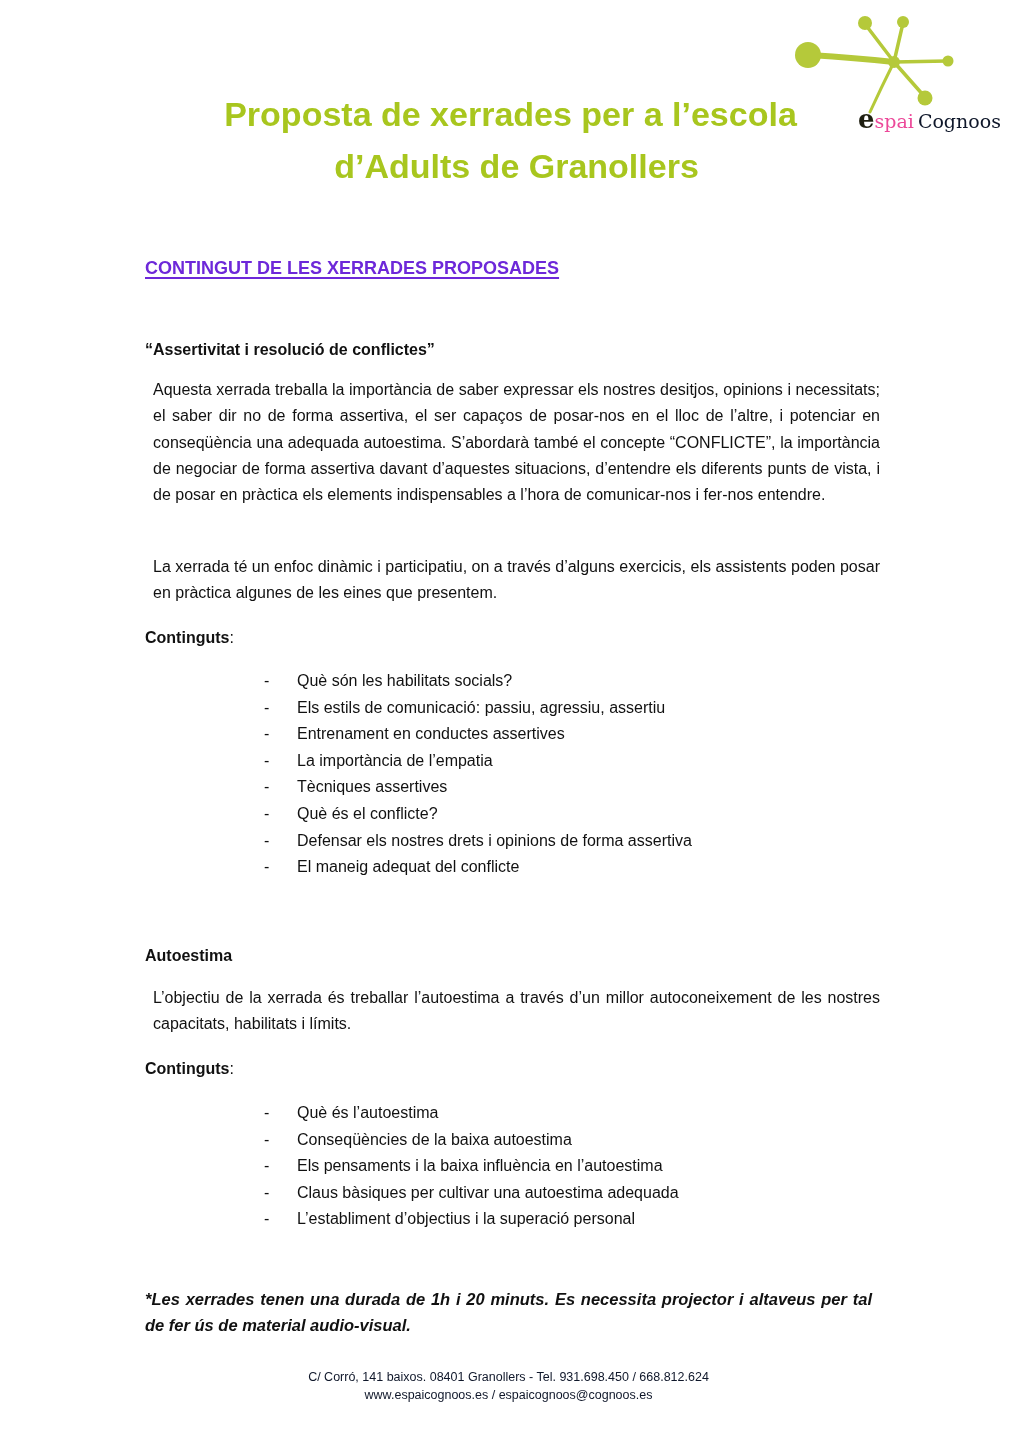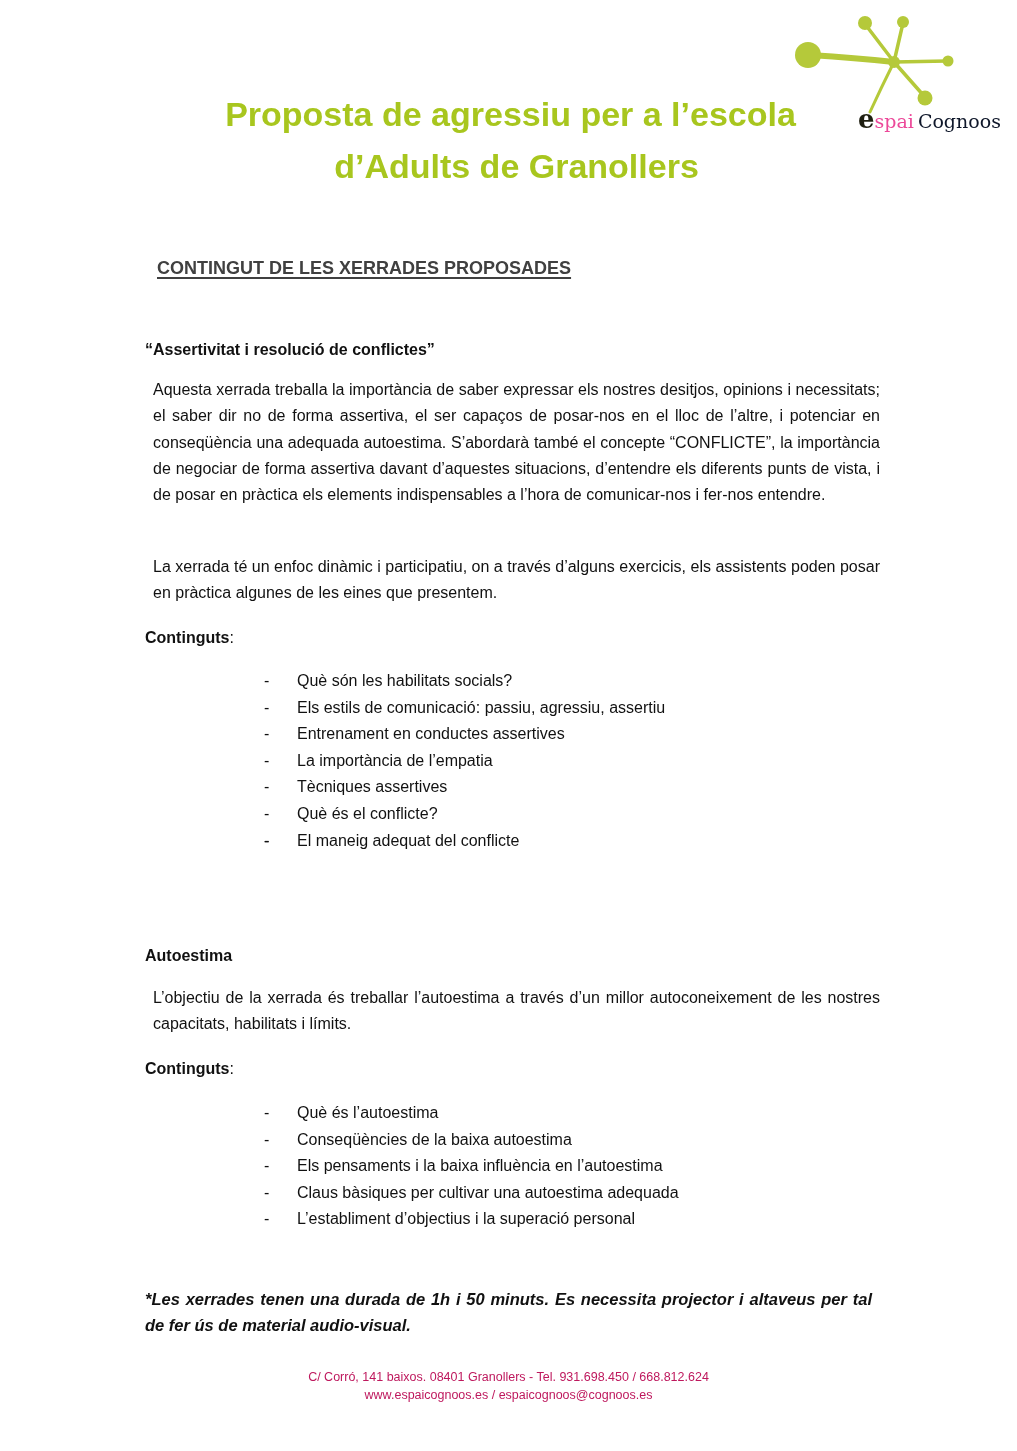--- a/index.html
+++ b/index.html
@@ -58,23 +58,23 @@
     color: #a8c61e;
     font-weight: bold;
     font-size: 34px;
     line-height: 52px;
     font-family: "Liberation Sans", sans-serif;
   }
   .title .l1 { display: block; padding-left: 4px; }
   .title .l2 { display: block; padding-left: 16px; }
   .section-heading {
     position: absolute;
-    left: 157px;
+    left: 145px;
     top: 258px;
-    color: #404040;
+    color: #6d28d9;
     font-weight: bold;
     font-size: 18px;
     text-decoration: underline;
     text-decoration-thickness: 2px;
     text-underline-offset: 3px;
   }
   .content {
     position: absolute;
     left: 145px;
     width: 727px;
@@ -117,21 +117,21 @@
     text-align: justify;
   }
   .footer {
     position: absolute;
     left: 0;
     top: 1368px;
     width: 1017px;
     text-align: center;
     font-size: 12.5px;
     line-height: 18px;
-    color: #be185d;
+    color: #0f172a;
   }
 </style>
 </head>
 <body>
 
 <div class="logo">
   <svg width="230" height="110" viewBox="0 0 230 110">
     <g stroke="#b5c93a" stroke-linecap="round" fill="none">
       <path d="M24 47 Q70 50 108 54" stroke-width="6"></path>
       <path d="M108 54 L79 16" stroke-width="3.5"></path>
@@ -148,52 +148,52 @@
       <circle cx="139" cy="90" r="7.5"></circle>
       <circle cx="108" cy="54" r="6"></circle>
     </g>
   </svg>
   <div class="logo-text">
     <span class="logo-e">e</span><span class="logo-espai">spai</span><span class="logo-cognoos">Cognoos</span>
   </div>
 </div>
 
 <h1 class="title" style="margin:0;">
-  <span class="l1">Proposta de agressiu per a l’escola</span>
+  <span class="l1">Proposta de xerrades per a l’escola</span>
   <span class="l2">d’Adults de Granollers</span>
 </h1>
 
 <div class="section-heading">CONTINGUT DE LES XERRADES PROPOSADES</div>
 
 <div class="content bold" style="top:337px;">“Assertivitat i resolució de conflictes”</div>
 <div class="content justify" style="top:377px;">Aquesta xerrada treballa la importància de saber expressar els nostres desitjos, opinions i necessitats; el saber dir no de forma assertiva, el ser capaços de posar-nos en el lloc de l’altre, i potenciar en conseqüència una adequada autoestima. S’abordarà també el concepte “CONFLICTE”, la importància de negociar de forma assertiva davant d’aquestes situacions, d’entendre els diferents punts de vista, i de posar en pràctica els elements indispensables a l’hora de comunicar-nos i fer-nos entendre.</div>
 <div class="content justify" style="top:554px;">La xerrada té un enfoc dinàmic i participatiu, on a través d’alguns exercicis, els assistents poden posar en pràctica algunes de les eines que presentem.</div>
 <div class="content" style="top:625px;"><span class="bold">Continguts</span><span>:</span></div>
 
 <ul class="list" style="top:668px;">
   <li><span class="dash">-</span><span>Què són les habilitats socials?</span></li>
   <li><span class="dash">-</span><span>Els estils de comunicació: passiu, agressiu, assertiu</span></li>
   <li><span class="dash">-</span><span>Entrenament en conductes assertives</span></li>
   <li><span class="dash">-</span><span>La importància de l’empatia</span></li>
   <li><span class="dash">-</span><span>Tècniques assertives</span></li>
   <li><span class="dash">-</span><span>Què és el conflicte?</span></li>
-  <li><span class="dash">-</span></li>
+  <li><span class="dash">-</span><span>Defensar els nostres drets i opinions de forma assertiva</span></li>
   <li><span class="dash">-</span><span>El maneig adequat del conflicte</span></li>
 </ul>
 
 <div class="content bold" style="top:943px;">Autoestima</div>
 <div class="content justify" style="top:985px;">L’objectiu de la xerrada és treballar l’autoestima a través d’un millor autoconeixement de les nostres capacitats, habilitats i límits.</div>
 <div class="content" style="top:1056px;"><span class="bold">Continguts</span><span>:</span></div>
 
 <ul class="list" style="top:1100px;">
   <li><span class="dash">-</span><span>Què és l’autoestima</span></li>
   <li><span class="dash">-</span><span>Conseqüències de la baixa autoestima</span></li>
   <li><span class="dash">-</span><span>Els pensaments i la baixa influència en l’autoestima</span></li>
   <li><span class="dash">-</span><span>Claus bàsiques per cultivar una autoestima adequada</span></li>
   <li><span class="dash">-</span><span>L’establiment d’objectius i la superació personal</span></li>
 </ul>
 
-<div class="note">*Les xerrades tenen una durada de 1h i 50 minuts. Es necessita projector i altaveus per tal de fer ús de material audio-visual.</div>
+<div class="note">*Les xerrades tenen una durada de 1h i 20 minuts. Es necessita projector i altaveus per tal de fer ús de material audio-visual.</div>
 
 <div class="footer">
   <div>C/ Corró, 141 baixos. 08401 Granollers - Tel. 931.698.450 / 668.812.624</div>
   <div>www.espaicognoos.es / espaicognoos@cognoos.es</div>
 </div>
 
 </body></html>

